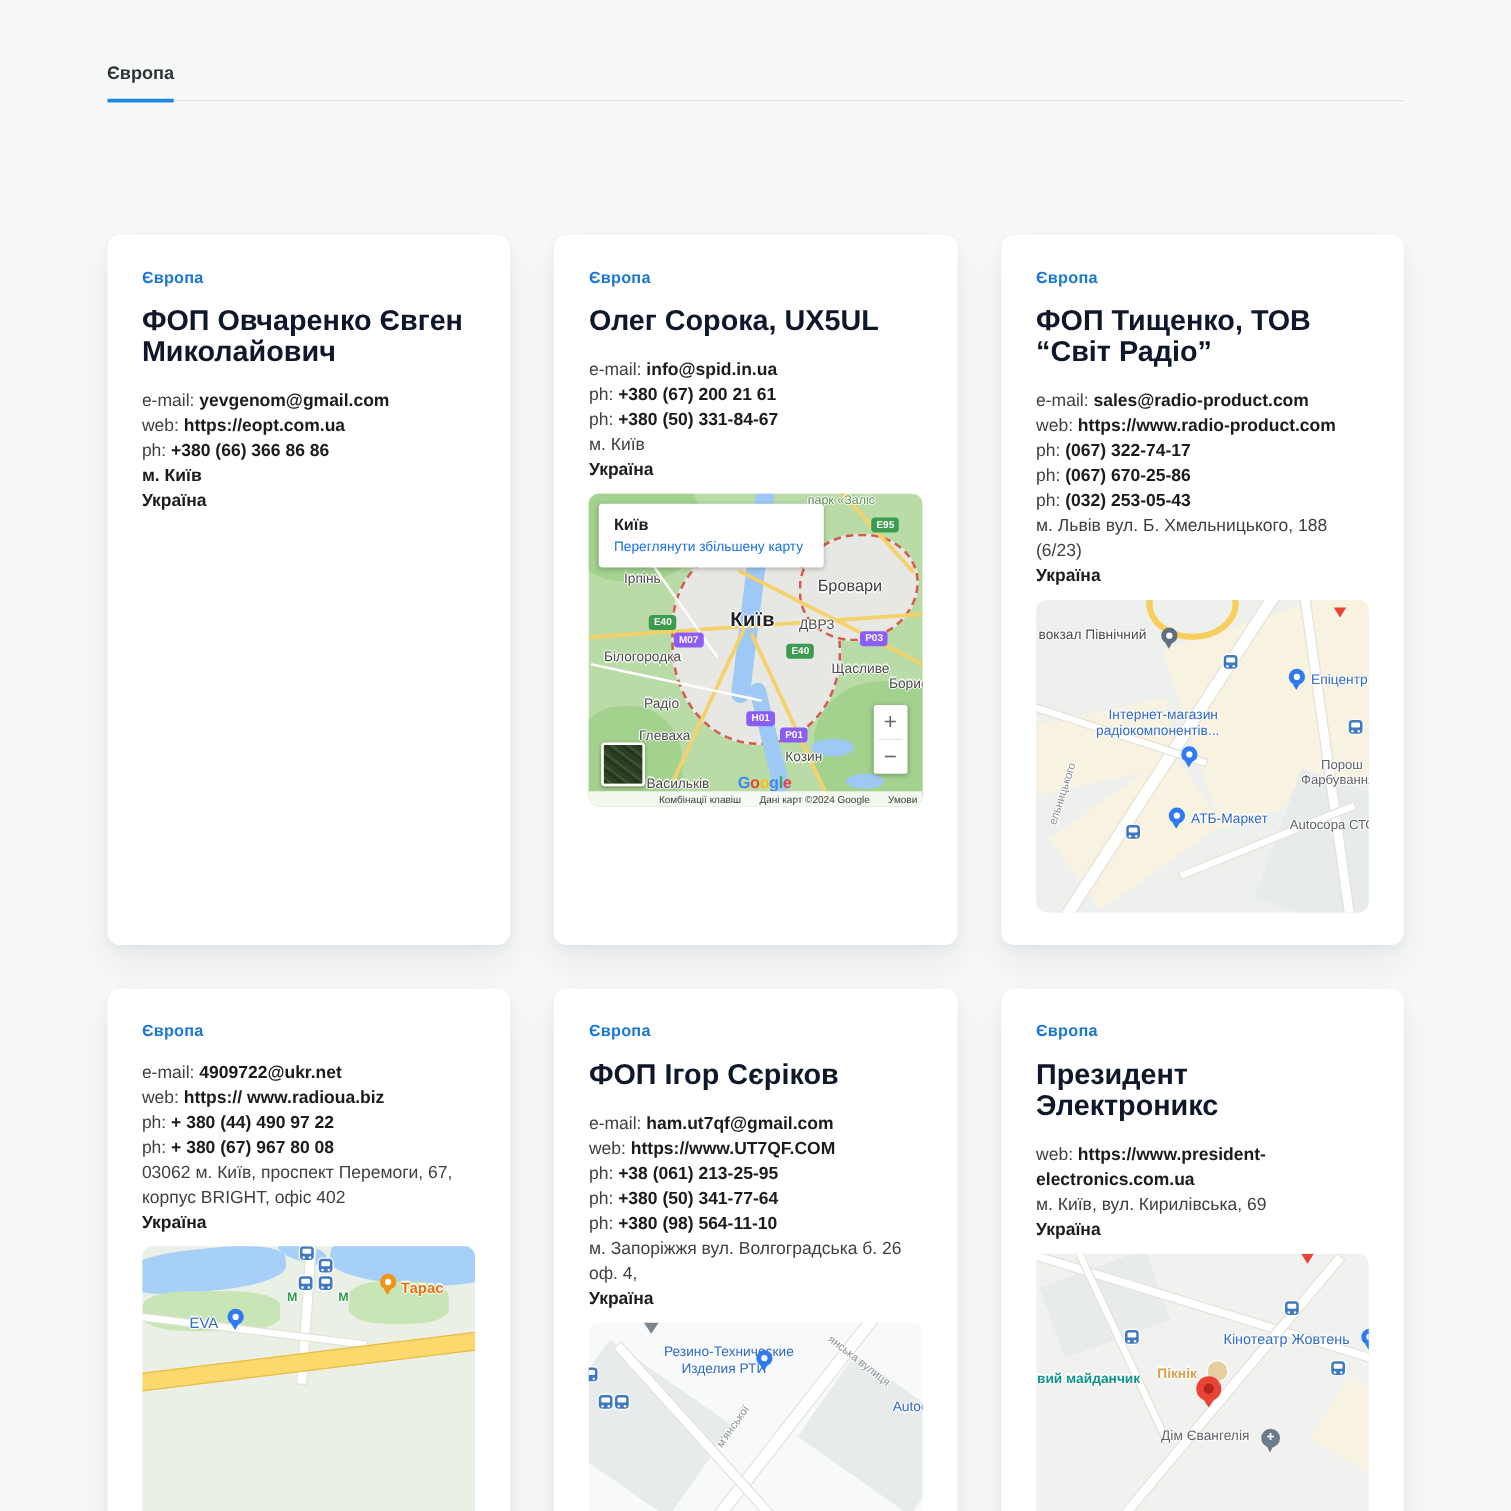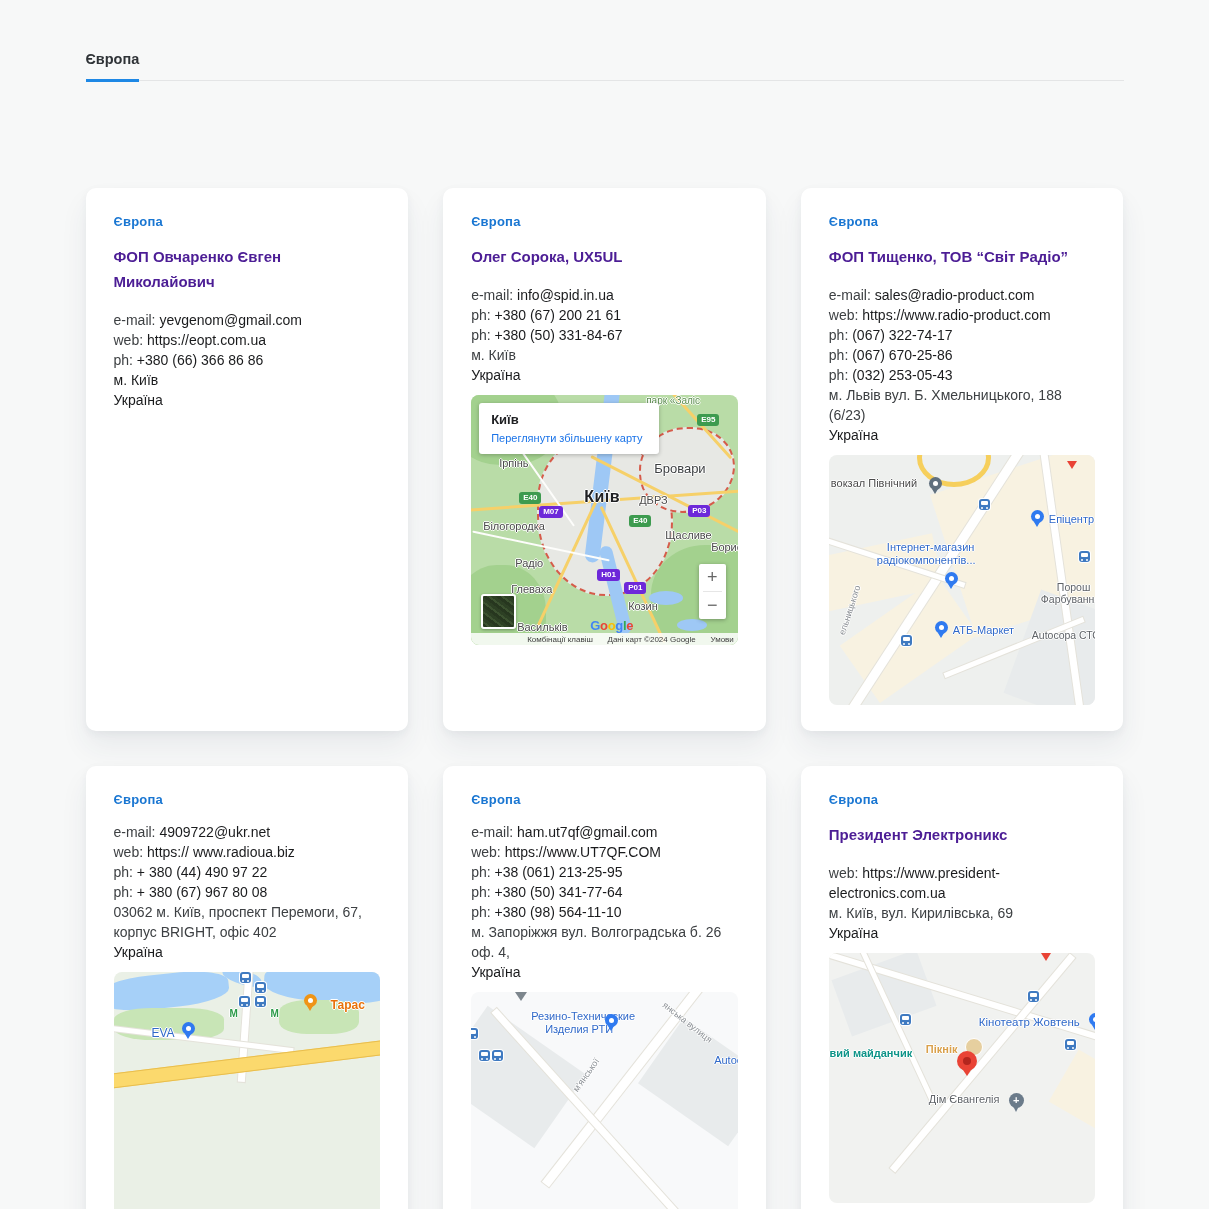--- a/index.html
+++ b/index.html
@@ -4,37 +4,37 @@
 <style>
   html,body{margin:0;padding:0}
   body{width:1209px;height:1209px;overflow:hidden;background:#f7f8f8;font-family:"Liberation Sans",sans-serif;color:#222}
   .container{width:1038px;margin:0 auto}
   h1.page-title{margin:28px 0 0;text-align:center;font-size:44px;font-weight:700;color:#262626;letter-spacing:.5px}
   .tabbar{margin-top:50px;border-bottom:1px solid #e4e5e6}
   .tab{display:inline-block;font-size:14.5px;font-weight:700;color:#2f3337;padding-bottom:12px;border-bottom:3px solid #1e88e5;margin-bottom:-2px;cursor:pointer}
   .cards{display:grid;grid-template-columns:repeat(3,1fr);gap:35px;margin-top:107px}
   .card{background:#fff;border-radius:10px;box-shadow:0 16px 28px rgba(40,60,80,.07),0 3px 8px rgba(40,60,80,.05);padding:26px 28px;box-sizing:border-box;overflow:hidden}
   .region{font-size:13px;font-weight:700;color:#1976d2;letter-spacing:.2px;margin-bottom:15px}
-  .card h3{margin:0 0 16px;font-size:15px;line-height:25px;font-weight:700;color:#4c1d95}
+  .card h3{margin:0 0 16px;font-size:23px;line-height:25px;font-weight:700;color:#0f172a}
   .line{font-size:14px;line-height:20px;color:#3d4043}
   .lbl{font-weight:400;color:#3d4043}
   .val{font-weight:400;color:#3d4043}
-  .val.strong{font-weight:400;color:#1a1b1d}
+  .val.strong{font-weight:700;color:#1a1b1d}
   .map{position:relative;width:100%;height:250px;border-radius:8px;overflow:hidden;margin-top:10px;cursor:pointer}
   .mlabel{position:absolute;font-size:11px;color:#4b4b4b;white-space:nowrap;text-shadow:0 1px 0 #fff,0 -1px 0 #fff,1px 0 0 #fff,-1px 0 0 #fff}
   .blue-label{color:#3069c9;font-weight:400}
   .orange-label{color:#e8710a;font-weight:700}
   .teal-label{color:#0e9488;font-weight:700}
   .gray-label{color:#5f6368}
   .green-label{color:#5d8f50}
   .big-city{font-size:16px;font-weight:700;color:#202124;letter-spacing:.5px}
   .town13{font-size:13px;color:#3c3f41}
   .street{font-size:9px;color:#8a8f94;font-weight:400}
   .badge{position:absolute;font-size:8px;font-weight:700;color:#fff;padding:1px 4px;border-radius:3px;line-height:10px}
-  .badge.green{background:#3d9b4f}.badge.blue{background:#6d28d9}
+  .badge.green{background:#3d9b4f}.badge.blue{background:#8b5cf6}
   .ppin{position:absolute;width:13px;height:13px;border-radius:50%;color:#2f7af0;background:currentColor}
   .ppin::before{content:"";position:absolute;left:4px;top:4px;width:5px;height:5px;border-radius:50%;background:#fff}
   .ppin::after{content:"";position:absolute;left:3px;top:12px;border:3px solid transparent;border-top:5px solid currentColor}
   .ppin.gray{color:#60707e}
   .church-pin{position:absolute;width:15px;height:15px;border-radius:50%;color:#6b7b8a;background:currentColor}
   .church-pin::before{content:"+";position:absolute;left:0;top:0;width:15px;height:15px;line-height:14px;text-align:center;color:#fff;font-weight:700;font-size:11px}
   .church-pin::after{content:"";position:absolute;left:4px;top:13px;border:3.5px solid transparent;border-top:6px solid currentColor}
   .red-marker{position:absolute;width:20px;height:20px;border-radius:50%;color:#e94335;background:currentColor}
   .red-marker::before{content:"";position:absolute;left:6px;top:6px;width:8px;height:8px;border-radius:50%;background:#b3261e}
   .red-marker::after{content:"";position:absolute;left:4px;top:16px;border:6px solid transparent;border-top:9px solid currentColor}
@@ -235,27 +235,28 @@
         <div class="bus" style="left:141px;top:10px"></div>
         <div class="bus" style="left:125px;top:24px"></div>
         <div class="bus" style="left:141px;top:24px"></div>
 
         <span class="metro" style="left:116px;top:36px">М</span>
         <span class="metro" style="left:157px;top:36px">М</span>
 
         <div class="ppin" style="left:68px;top:50px"></div>
         <span class="mlabel blue-label" style="left:38px;top:54px;font-size:12px">EVA</span>
         <div class="ppin" style="left:190px;top:22px;color:#ef9416"></div>
-        <span class="mlabel orange-label" style="left:217px;top:26px;font-size:12px">Тарас</span>
-
-      </div>
-    </article>
-
-    <article class="card">
-      <div class="region">Європа</div>
+        <span class="mlabel orange-label" style="left:207px;top:26px;font-size:12px">Тарас</span>
+
+      </div>
+    </article>
+
+    <article class="card">
+      <div class="region">Європа</div>
+      <h3>ФОП Ігор Сєріков</h3>
       <div>
           <div class="line"><span class="lbl">e-mail: </span><span class="val strong">ham.ut7qf@gmail.com</span></div>
           <div class="line"><span class="lbl">web: </span><span class="val strong">https://www.UT7QF.COM</span></div>
           <div class="line"><span class="lbl">ph: </span><span class="val strong">+38 (061) 213-25-95</span></div>
           <div class="line"><span class="lbl">ph: </span><span class="val strong">+380 (50) 341-77-64</span></div>
           <div class="line"><span class="lbl">ph: </span><span class="val strong">+380 (98) 564-11-10</span></div>
           <div class="line"><span class="val">м. Запоріжжя вул. Волгоградська б. 26 оф. 4,</span></div>
           <div class="line"><span class="val strong">Україна</span></div>
         </div>
       <div class="map map-zap">

